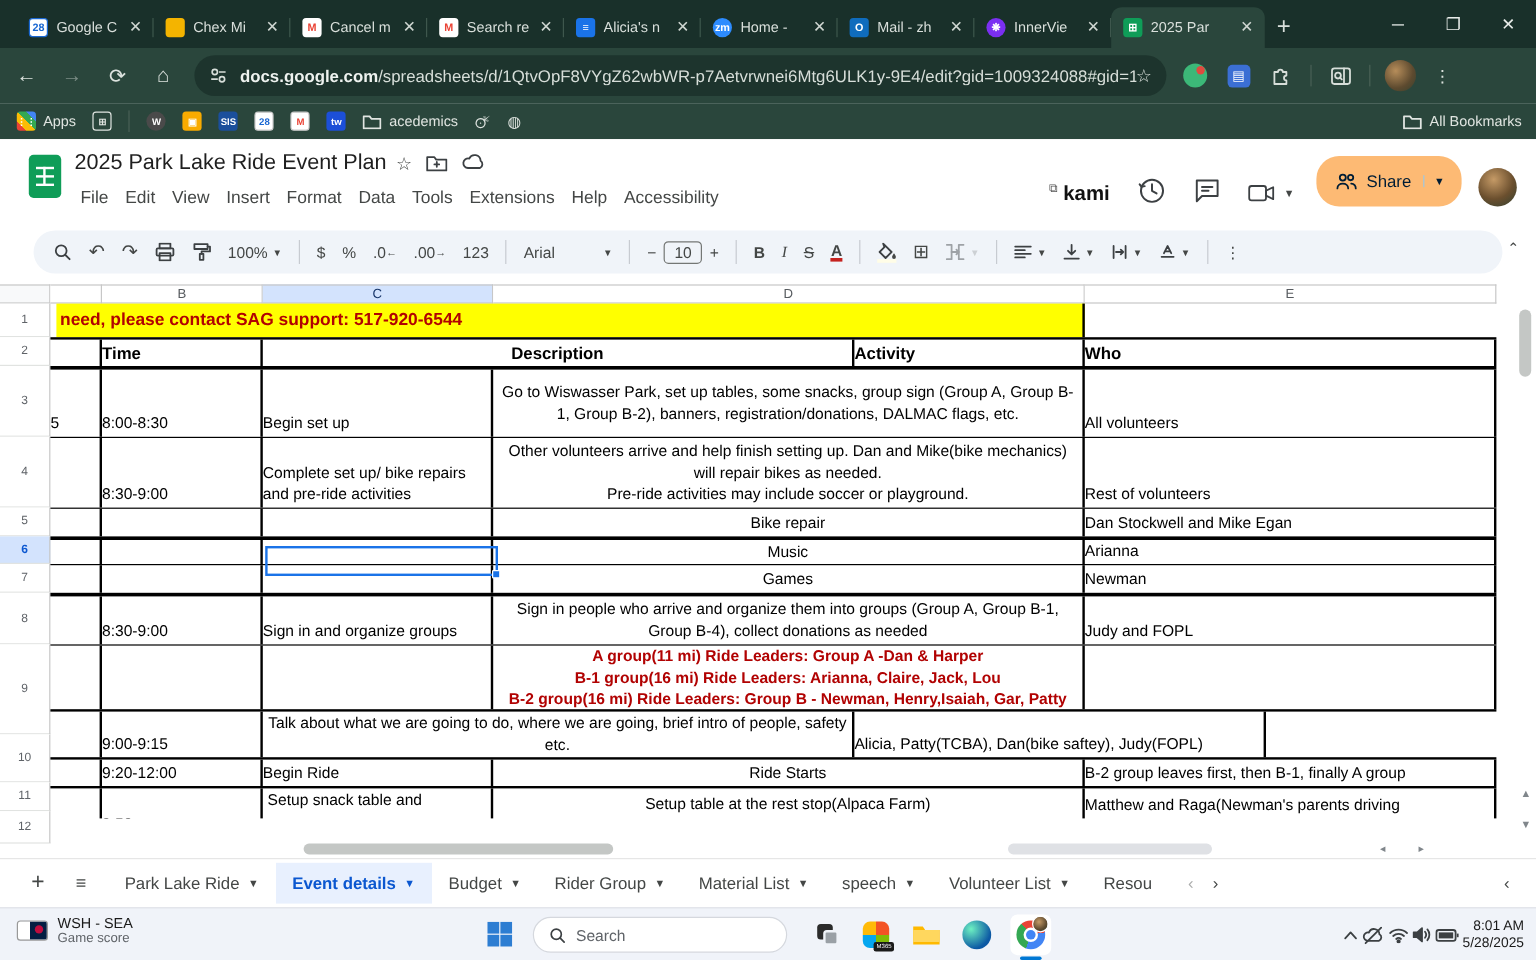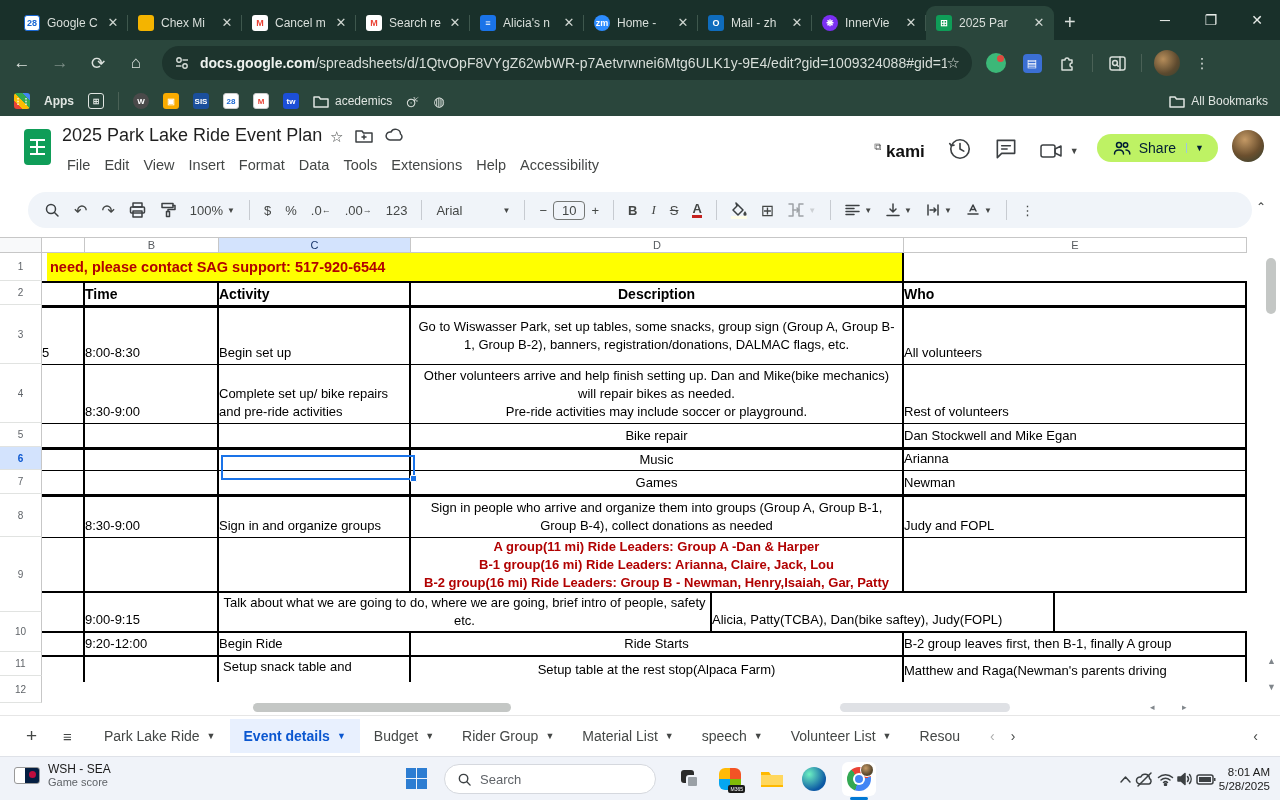--- a/index.html
+++ b/index.html
@@ -41,21 +41,21 @@
   #sicon:before { content:""; position:absolute; left:6px; top:10px; width:15px; height:16px;
      background:linear-gradient(#fff,#fff) 0 0/15px 2px no-repeat, linear-gradient(#fff,#fff) 0 7px/15px 2px no-repeat, linear-gradient(#fff,#fff) 0 14px/15px 2px no-repeat, linear-gradient(#fff,#fff) 6px 0/2px 16px no-repeat; }
   #doctitle { position:absolute; left:62px; top:9px; font-size:18px; color:#1f1f1f; }
   .titleic { color:#444746; font-size:15px; margin-left:10px; }
   #menubar { position:absolute; left:60px; top:38px; display:flex; }
   .menu { font-size:14.5px; color:#444746; padding:3px 7px; border-radius:4px; }
   #headright { position:absolute; right:16px; top:14px; display:flex; align-items:flex-end; }
   #kami { font-weight:bold; font-size:17px; color:#111; margin-right:22px; }
   #kami .ext { font-size:10px; color:#555; font-weight:normal; vertical-align:super; }
   .hic { width:26px; height:26px; margin-right:20px; color:#444746; }
-  #sharebtn { background:#bef264; color:#001d35; height:28px; border-radius:19px; display:flex; align-items:center; font-size:14px; font-weight:500; padding:0 6px 0 16px; margin-right:14px; }
+  #sharebtn { background:#fdba74; color:#001d35; height:42px; border-radius:19px; display:flex; align-items:center; font-size:14px; font-weight:500; padding:0 6px 0 16px; margin-right:14px; }
   #sharebtn .lab { margin:0 10px 0 8px; }
   #sharebtn .dd { border-left:1px solid #9fc7e0; padding:0 8px; font-size:9px; }
   .bigavatar { width:32px; height:32px; border-radius:50%; background:radial-gradient(circle at 40% 30%, #c59a66, #6b4f2e 55%, #2f4030); }
 
   
   #toolband { position:absolute; top:190px; left:0; width:1280px; height:42px; background:#fff; }
   #toolbar { position:absolute; left:28px; top:2px; width:1224px; height:36px; background:#f0f4f9; border-radius:20px; display:flex; align-items:center; color:#444746; font-size:13px; }
   .ti { margin-left:14px; white-space:nowrap; display:flex; align-items:center; }
   .ti.first { margin-left:16px; }
   .tdiv { width:1px; height:20px; background:#c7cbd1; margin-left:14px; }
@@ -231,21 +231,21 @@
         </svg>
       </div>
     <div class="vdiv"></div>
     <div class="avatar"></div>
     <div class="navic" style="font-size:14px;">⋮</div>
   </div>
 
   <div id="bookbar">
     <div class="bk">
       <div class="bkic" style="background:linear-gradient(45deg,#ea4335 25%,#fbbc04 25% 50%,#34a853 50% 75%,#4285f4 75%);">⋮⋮</div>
-      <span style="margin-left:14px;font-weight:bold;">Apps</span>
+      <span style="margin-left:6px;">Apps</span>
     </div>
     <div class="bk">
         <div class="bkic" style="background:#fff0;border:1px solid #e0e5e1;color:#e0e5e1;">⊞</div>
       </div>
     <div class="vdiv" style="margin-left:14px;"></div>
     <div id="bkicons" style="display:flex;align-items:center;">
         <div class="bk">
           <div class="bkic round" style="background: rgb(74, 74, 74); color: rgb(255, 255, 255); border-radius: 50%;">W</div>
         </div>
         <div class="bk">
@@ -466,22 +466,22 @@
         <div class="rn" style="height: 27px;">12</div>
       </div>
     <div id="tbl">
         <div class="trow" style="height: 28px;">
           <div style="width: 5px;"></div>
           <div id="banner" style="width: 857px; height: 100%; padding-left: 3px;">need, please contact SAG support: 517-920-6544</div>
         </div>
         <div class="trow" style="height: 24px; border-top: 2px solid rgb(0, 0, 0);">
           <div class="cell ca bl"></div>
           <div class="cell cb bl hdr">Time</div>
+          <div class="cell cd cn hdr">Description</div>
           <div class="cell cc bl hdr">Activity</div>
-          <div class="cell cd cn hdr">Description</div>
           <div class="cell ce bl hdr">Who</div>
         </div>
         <div class="trow" style="height: 59px; border-top: 3px solid rgb(0, 0, 0);">
           <div class="cell ca bl">5</div>
           <div class="cell cb bl">8:00-8:30</div>
           <div class="cell cc bl">Begin set up</div>
           <div class="cell cd cn">Go to Wiswasser Park, set up tables, some snacks, group sign (Group A, Group B-1, Group B-2), banners, registration/donations, DALMAC flags, etc.</div>
           <div class="cell ce bl">All volunteers</div>
         </div>
         <div class="trow" style="height: 59px; border-top: 1px solid rgb(0, 0, 0);">

